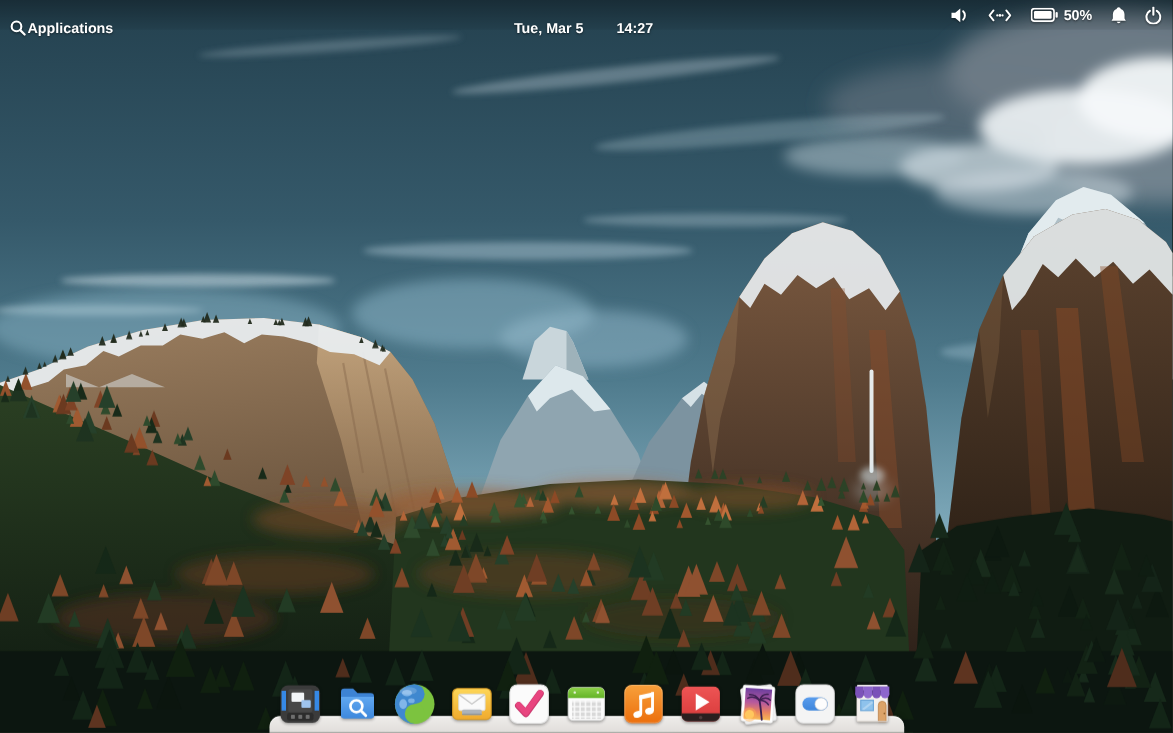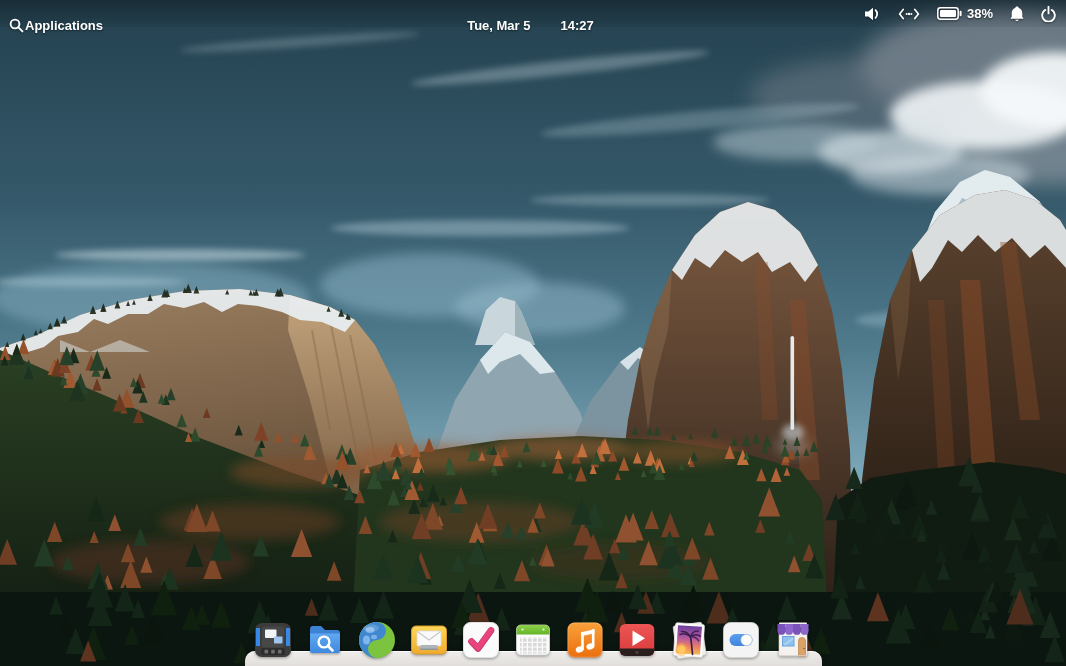--- a/index.html
+++ b/index.html
@@ -587,21 +587,21 @@
           <circle cx="11" cy="6" r="1.25" fill="#fff"></circle>
           <circle cx="13.4" cy="6" r="1" fill="#fff"></circle>
       </svg>
     </span>
     <span class="battery-block">
       <svg class="pi" width="25" height="13" viewBox="0 0 25 13">
         <rect x="0.8" y="0.8" width="20.4" height="11.4" rx="2.6" fill="none" stroke="#fff" stroke-width="1.5"></rect>
         <rect x="3" y="3" width="16" height="7" rx="1.2" fill="#fff"></rect>
         <rect x="22.6" y="3.8" width="2" height="5.4" rx="1" fill="#fff"></rect>
       </svg>
-      <span class="pct">38%</span>
+      <span class="pct">50%</span>
     </span>
     <span>
       <svg class="pi" width="14" height="16" viewBox="0 0 14 16">
         <path d="M7 .6 c-.95 0 -1.7 .65 -1.85 1.5 C2.9 2.8 1.7 4.8 1.7 7.2 v3.6 L.5 12.8 h13 l-1.2 -2 V7.2 c0 -2.4 -1.2 -4.4 -3.45 -5.1 C8.7 1.25 7.95 .6 7 .6 z" fill="#fff"></path>
         <path d="M5.2 13.8 a1.9 1.9 0 0 0 3.6 0 z" fill="#fff"></path>
       </svg>
     </span>
     <span>
       <svg class="pi" width="15" height="16" viewBox="0 0 15 16">
         <path d="M4.3 3.9 a6.3 6.3 0 1 0 6.4 0" fill="none" stroke="#fff" stroke-width="1.9" stroke-linecap="round"></path>

